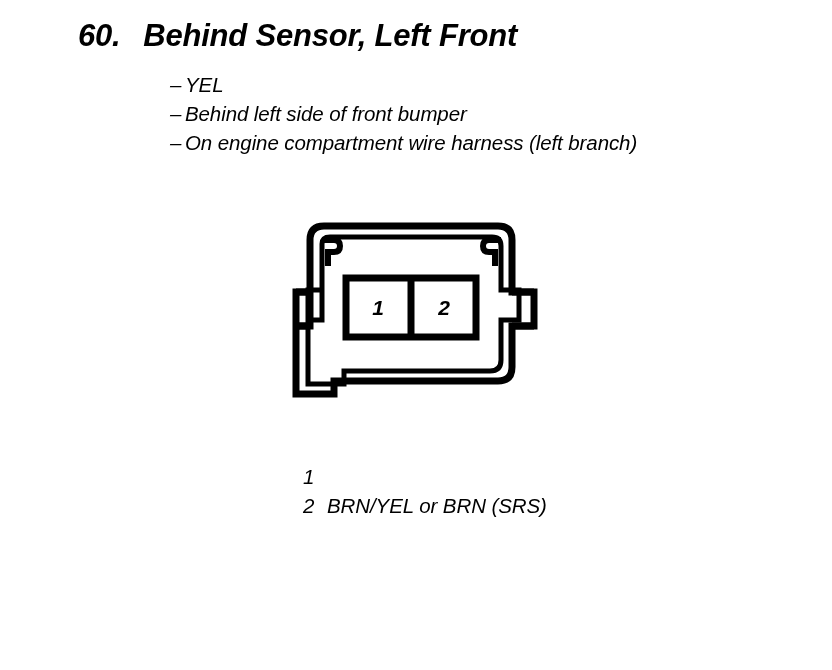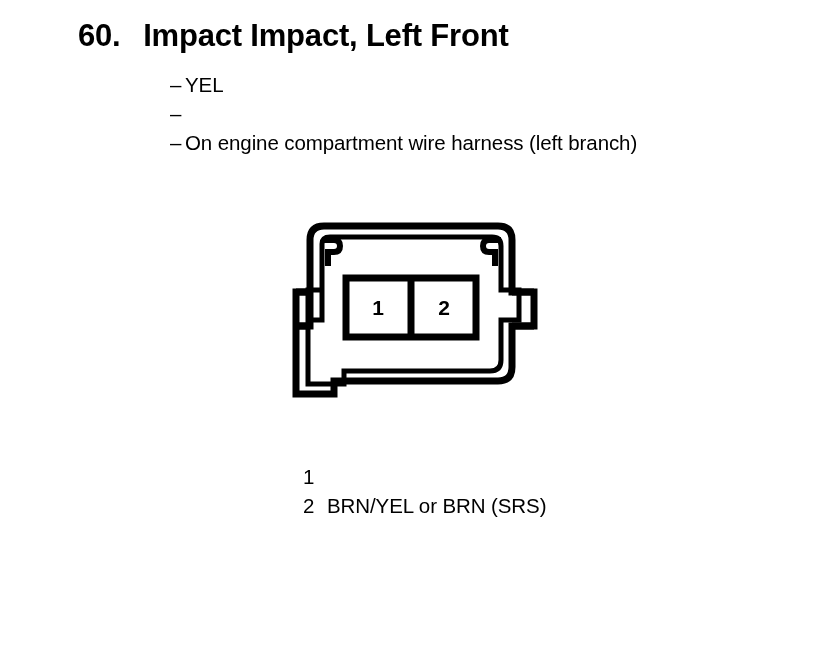--- a/index.html
+++ b/index.html
@@ -15,20 +15,21 @@
     overflow: hidden;
     font-family: "Liberation Sans", sans-serif;
     color: #000000;
     -webkit-font-smoothing: antialiased;
   }
 
   #page {
     position: absolute;
     inset: 0;
     background: #ffffff;
+    font-style: italic;
   }
 
   
   .header {
     position: absolute;
     left: 78px;
     top: 18px;
     display: flex;
     align-items: baseline;
     white-space: nowrap;
@@ -110,32 +111,33 @@
     white-space: nowrap;
   }
 </style>
 </head>
 <body>
 
 <div id="page">
 
   <div class="header">
     <span class="header-number">60.</span>
-    <span class="header-title">Impact Impact, Left Front</span>
+    <span class="header-title">Behind Sensor, Left Front</span>
   </div>
 
   <div class="notes">
 
     <div class="note-line">
       <span class="note-dash">–</span>
       <span class="note-text">YEL</span>
     </div>
 
     <div class="note-line">
       <span class="note-dash">–</span>
+      <span class="note-text">Behind left side of front bumper</span>
     </div>
 
     <div class="note-line">
       <span class="note-dash">–</span>
       <span class="note-text">On engine compartment wire harness (left branch)</span>
     </div>
 
   </div>
 
   <div class="connector-wrap">

